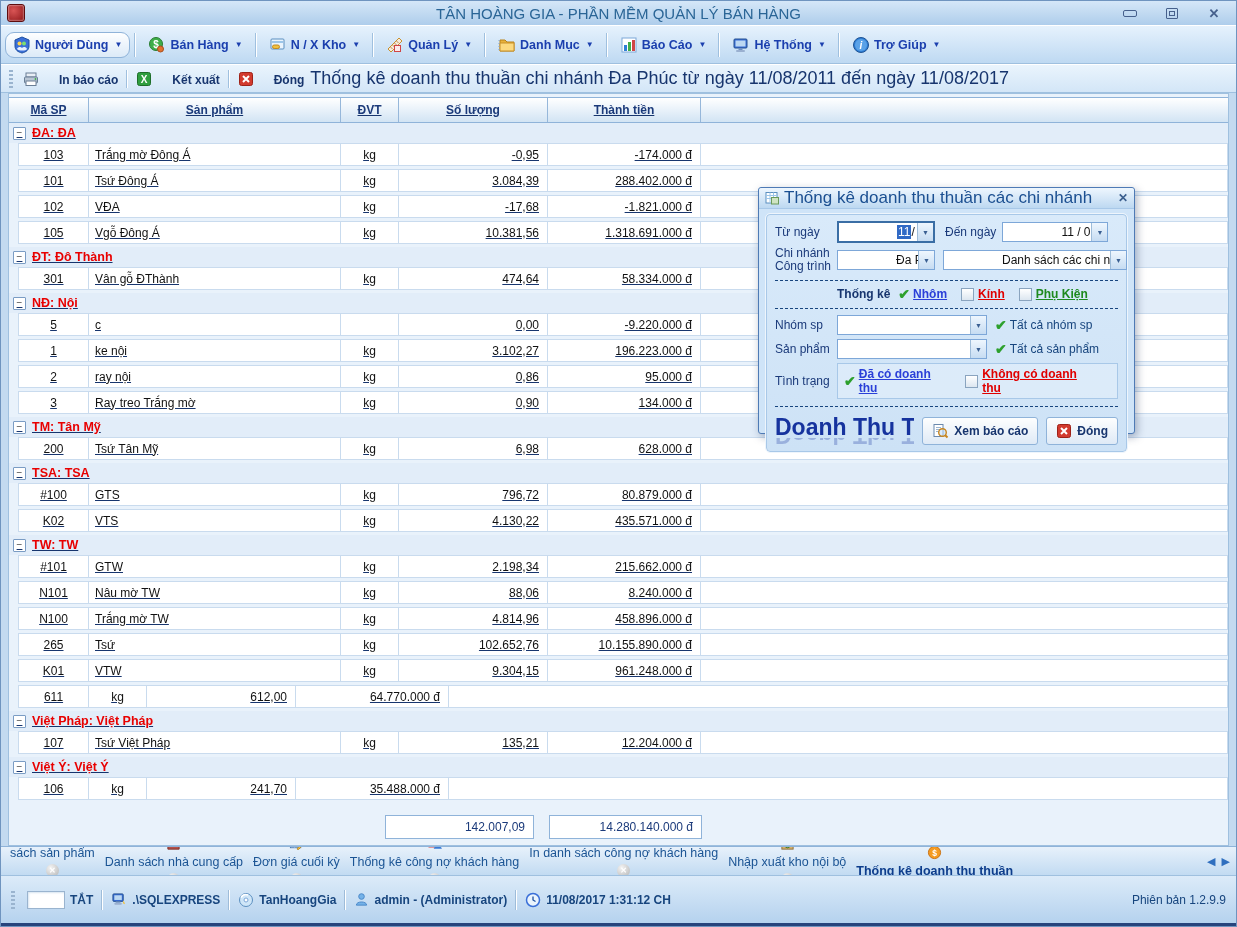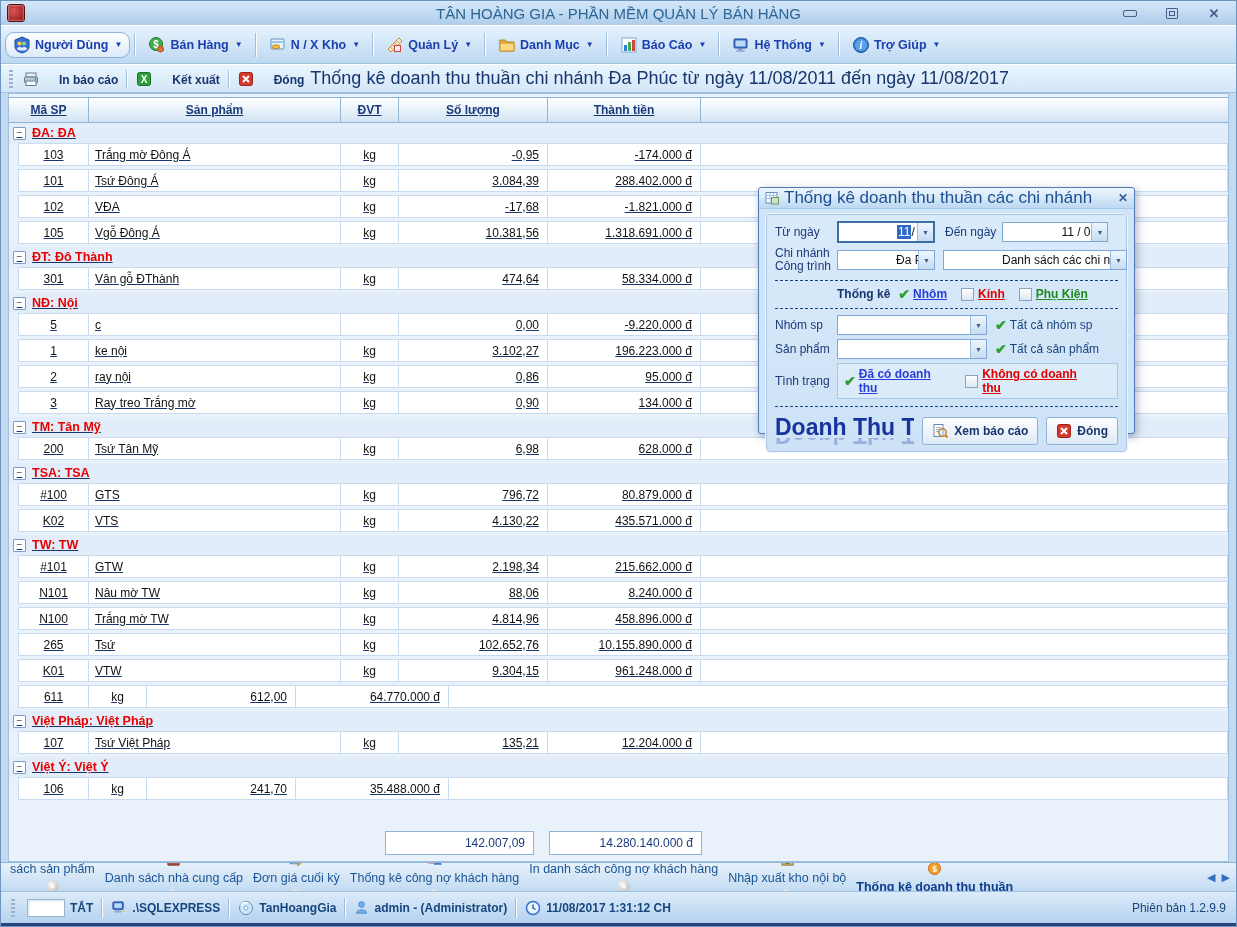--- a/index.html
+++ b/index.html
@@ -49,21 +49,21 @@
   .tb1{left:376px;width:149px;}
   .tb2{left:540px;width:153px;}
   
   .tabbar{height:28px;background:linear-gradient(#e7f1fb,#c2dbf2);border-top:1px solid #8fb3d9;display:flex;align-items:center;padding:0 4px;flex:0 0 auto;overflow:hidden;}
   .tab{display:flex;align-items:center;gap:4px;color:#1b5494;font-size:12.5px;white-space:nowrap;padding:0 5px;cursor:pointer;flex-direction:column;}
   .tab.active{font-weight:bold;color:#0d3d8c;}
   .tabclose{width:13px;height:13px;border-radius:50%;background:radial-gradient(circle at 35% 30%,#f4f4f4,#b3b3b3);display:flex;align-items:center;justify-content:center;color:#fff;font-size:8px;font-weight:bold;cursor:pointer;}
   .tabicon svg{display:block;}
   .tabnav{margin-left:auto;display:flex;gap:6px;color:#2f6fbf;font-size:11px;cursor:pointer;padding-right:2px;}
   
-  .statusbar{height:31px;background:linear-gradient(#dcebf9,#b5d2ee);border-top:1px solid #9fc0df;display:flex;align-items:center;padding:0 6px;flex:0 0 auto;border-bottom:3px solid #27447c;box-sizing:content-box;}
+  .statusbar{height:31px;background:linear-gradient(#dcebf9,#b5d2ee);border-top:1px solid #9fc0df;display:flex;align-items:center;padding:8px 6px;flex:0 0 auto;border-bottom:3px solid #27447c;box-sizing:content-box;}
   .spanel{display:flex;align-items:center;gap:5px;font-weight:bold;color:#17457e;padding:0 8px;white-space:nowrap;}
   .ssep{width:1px;height:20px;background:#9ebcd9;border-right:1px solid #fff;}
   .capsbox{width:36px;height:16px;background:#fff;border:1px solid #9ab4cf;box-shadow:inset 1px 1px 2px #d7e4f0;}
   .version{margin-left:auto;font-weight:normal;color:#17457e;padding-right:4px;}
   .sicon svg{display:block;}
   
   .dialog{position:absolute;left:757px;top:186px;width:377px;height:247px;background:#cfe4f8;border:1px solid #4e7ab5;border-radius:3px;box-shadow:2px 3px 8px rgba(20,40,80,.35);z-index:10;box-sizing:border-box;display:flex;flex-direction:column;}
   .dlg-title{height:22px;background:linear-gradient(#eef6fe,#bdd8f1);border-bottom:1px solid #a8c8e8;display:flex;align-items:center;gap:5px;padding:0 6px;border-radius:3px 3px 0 0;}
   .dlg-title-text{color:#1b4f91;font-size:17px;flex:1;}
   .dlg-close{color:#3b5f8f;font-weight:bold;font-size:12px;cursor:pointer;}

